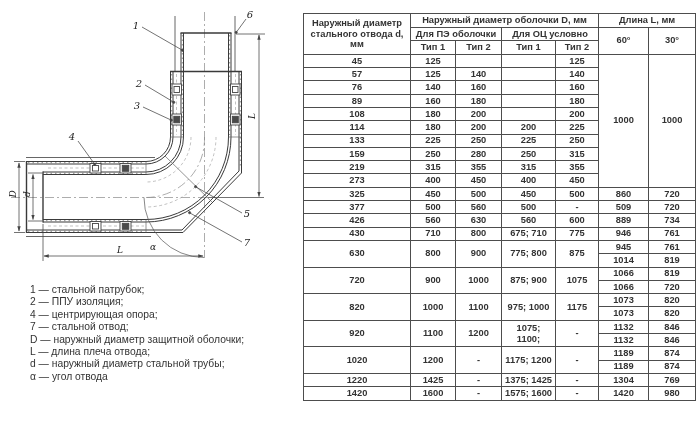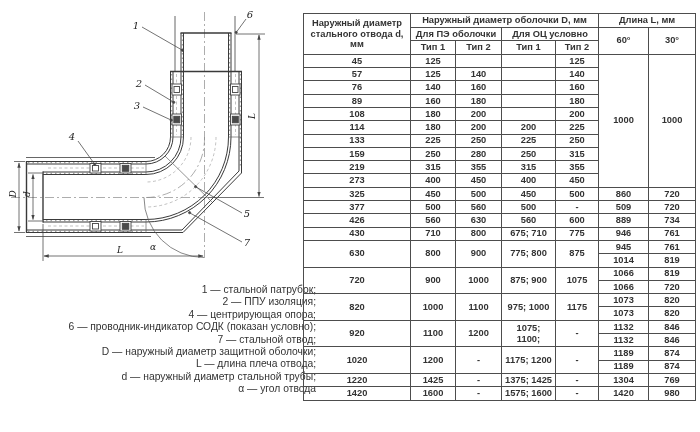--- a/index.html
+++ b/index.html
@@ -1,19 +1,19 @@
 <!DOCTYPE html>
 <html><head>
 <meta charset="utf-8">
 <style>
   html,body{margin:0;padding:0;background:#fff;}
   .stage{position:relative;width:700px;height:432px;background:#ffffff;overflow:hidden;
          font-family:"Liberation Sans",sans-serif;color:#2e2e2e;}
   .drawing-panel{position:absolute;left:6px;top:0;width:296px;height:432px;}
-  .legend{position:absolute;left:40px;top:284px;width:270px;list-style:none;margin:0;padding:0;text-align:right;}
+  .legend{position:absolute;left:24px;top:284px;width:270px;list-style:none;margin:0;padding:0;}
   .legend li{font-size:10.3px;line-height:12.4px;color:#333;white-space:nowrap;}
   .table-panel{position:absolute;left:303px;top:13px;width:394px;}
   table.dims{border-collapse:collapse;table-layout:fixed;width:392px;
              font-size:9.3px;color:#333;}
   table.dims th,table.dims td{border:1px solid #4d4d4d;text-align:center;vertical-align:middle;
              padding:0 1px;line-height:10.6px;}
   table.dims th{font-weight:700;padding:1px 2px;}
   table.dims td{font-weight:600;height:12.3px;white-space:pre-line;}
   svg text{fill:#222;}
   .callout{font-family:"DejaVu Serif",serif;font-style:italic;font-size:10px;}
@@ -184,21 +184,20 @@
         <text class="callout" x="66" y="140" text-anchor="middle">4</text>
         <text class="callout" x="241" y="217" text-anchor="middle">5</text>
         <text class="callout" x="241" y="246" text-anchor="middle">7</text>
       </g>
     </svg>
 
     <ul class="legend" id="legend">
         <li>1 — стальной патрубок;</li>
         <li>2 — ППУ изоляция;</li>
         <li>4 — центрирующая опора;</li>
-        <li>6 — проводник-индикатор СОДК (показан условно);</li>
         <li>7 — стальной отвод;</li>
         <li>D — наружный диаметр защитной оболочки;</li>
         <li>L — длина плеча отвода;</li>
         <li>d — наружный диаметр стальной трубы;</li>
         <li>α — угол отвода</li>
       </ul>
   </div>
 
   <div class="table-panel">
     <table class="dims">

